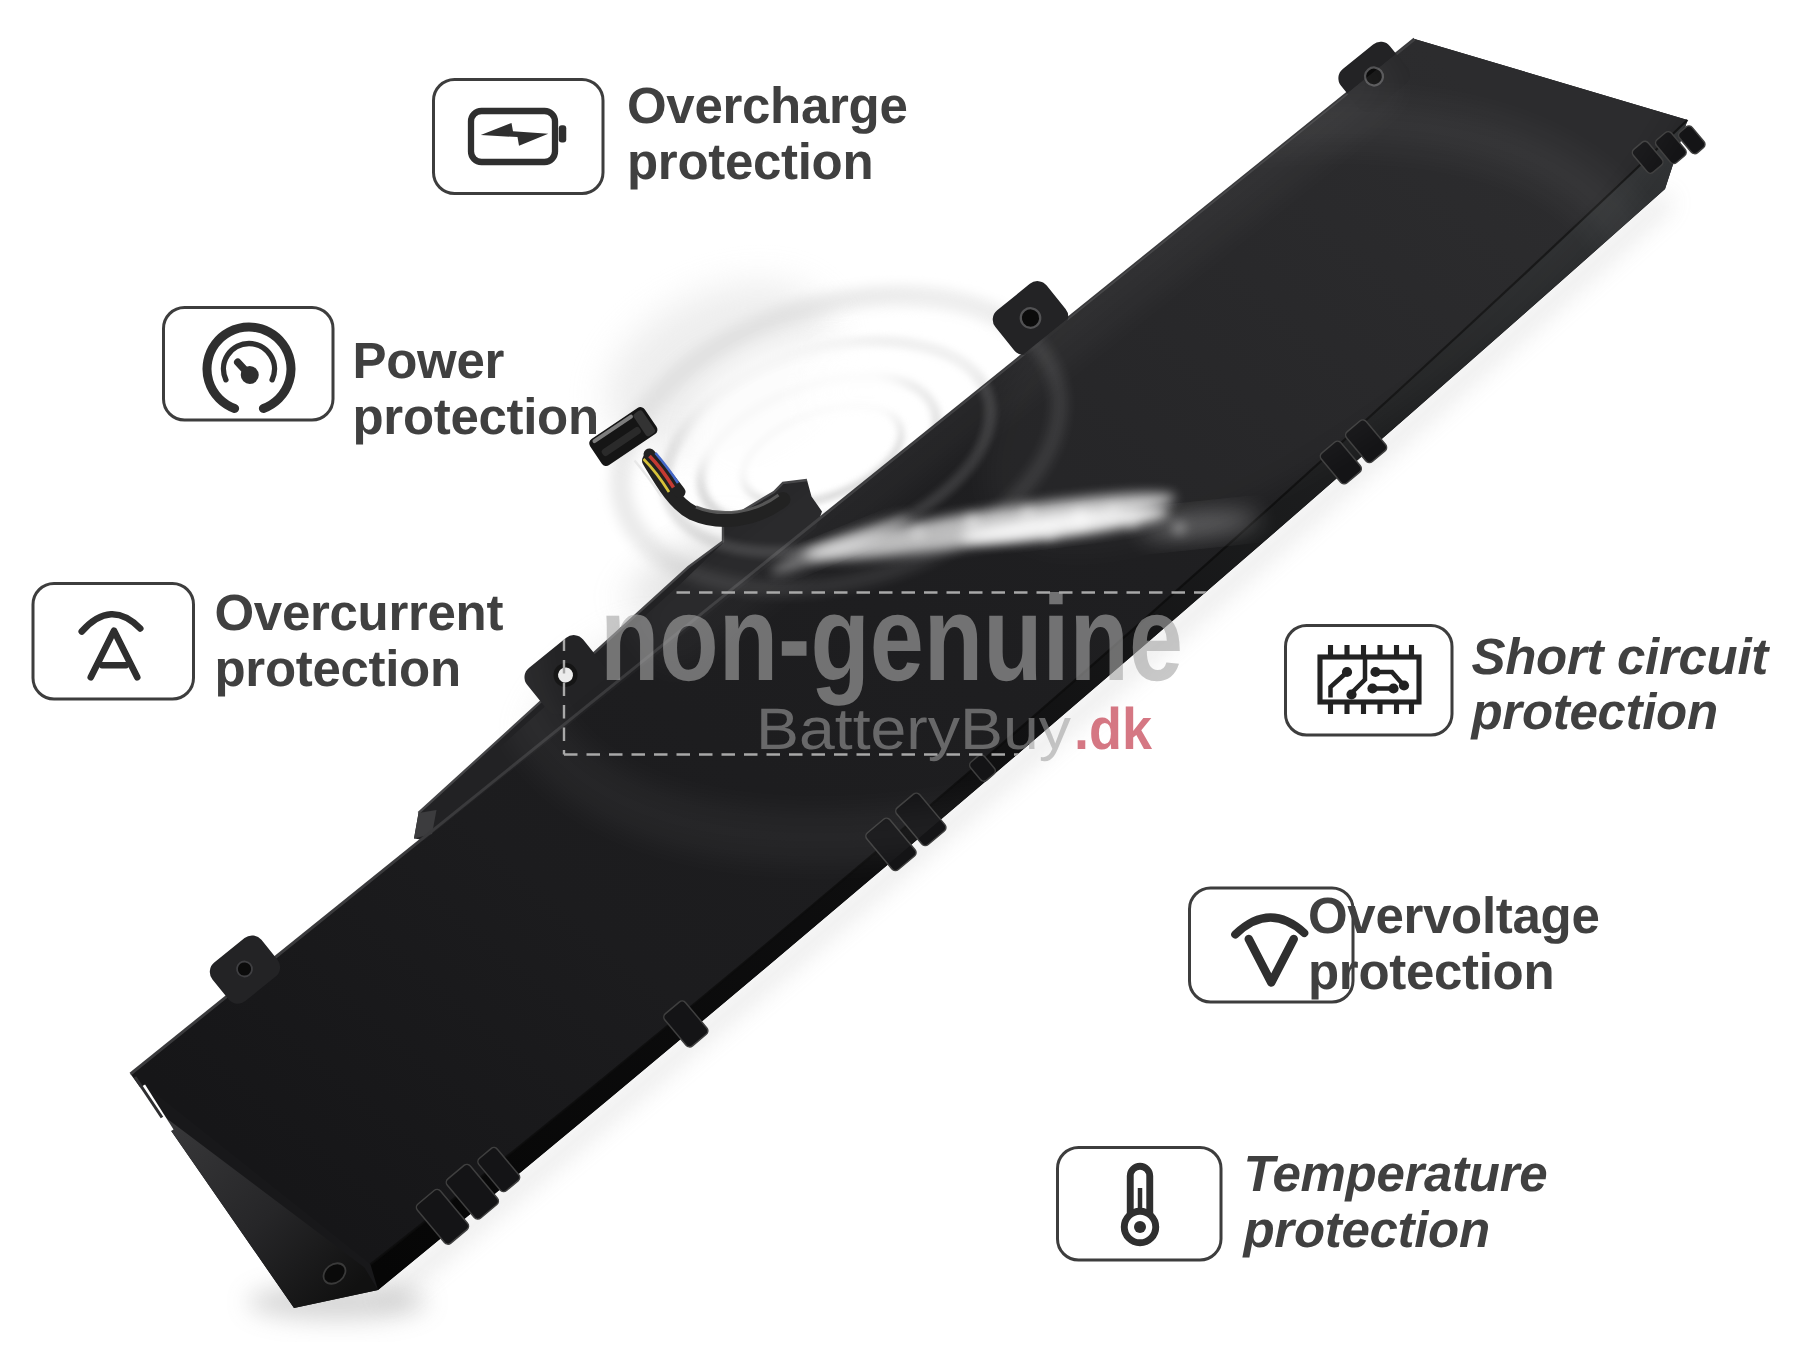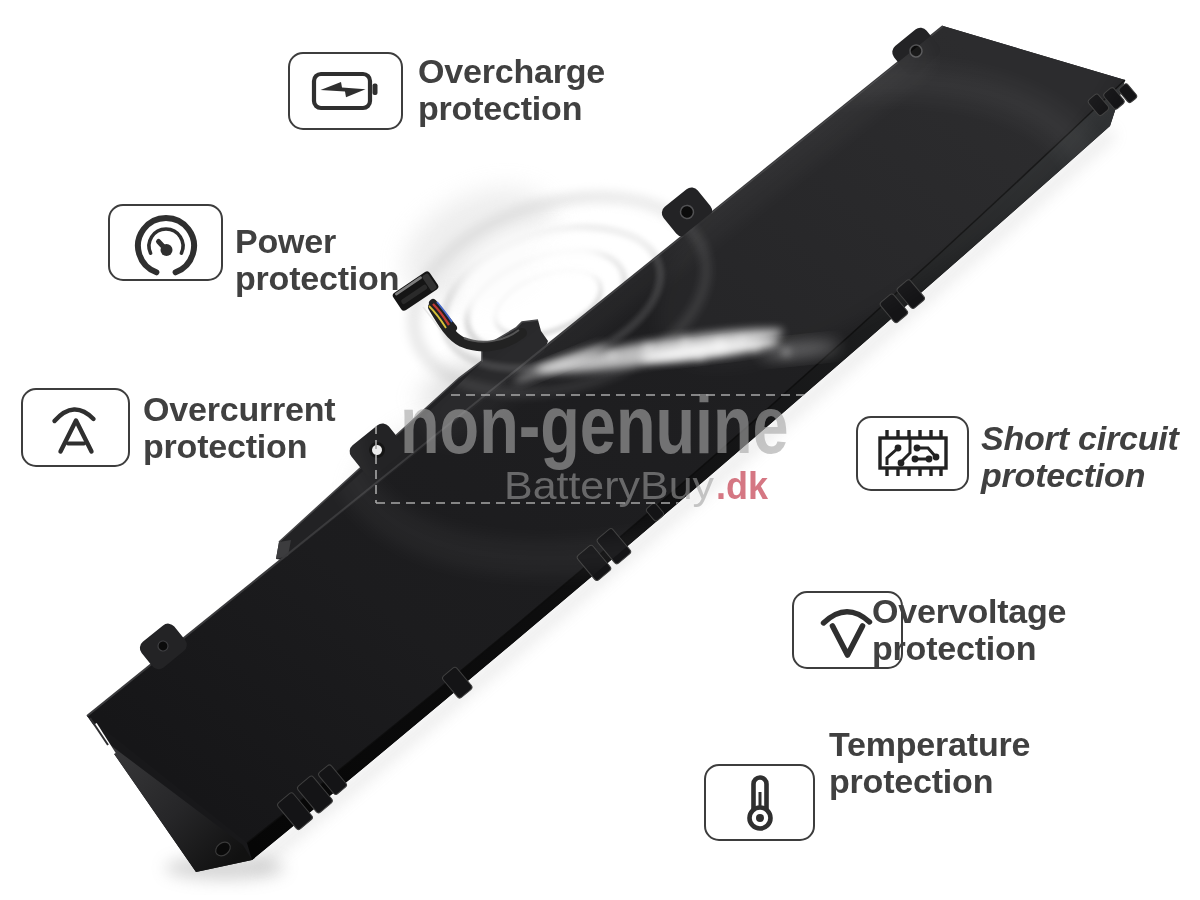--- a/index.html
+++ b/index.html
@@ -257,13 +257,13 @@
 <div class="lbltxt" style="left:872px;top:593px;">Overvoltage<br>protection</div>
 
 <div class="lblbox" style="left:704px;top:764px;width:111px;height:77px;">
   <svg width="46" height="62" viewBox="0 0 46 62">
     <path d="M 16.5,38 L 16.5,12 A 6.5,6.5 0 0 1 29.5,12 L 29.5,38" fill="none" stroke="#2f2f2f" stroke-width="4.6"></path>
     <circle cx="23" cy="46" r="10.5" fill="none" stroke="#2f2f2f" stroke-width="4.6"></circle>
     <circle cx="23" cy="46" r="4" fill="#2f2f2f"></circle>
     <line x1="23" y1="20" x2="23" y2="36" stroke="#2f2f2f" stroke-width="3"></line>
   </svg>
 </div>
-<div class="lbltxt" style="left:829px;top:726px;">Temperature<br>protection</div>
+<div class="lbltxt" style="left:829px;top:765px;font-style:italic;">Temperature<br>protection</div>
 
 </body></html>

